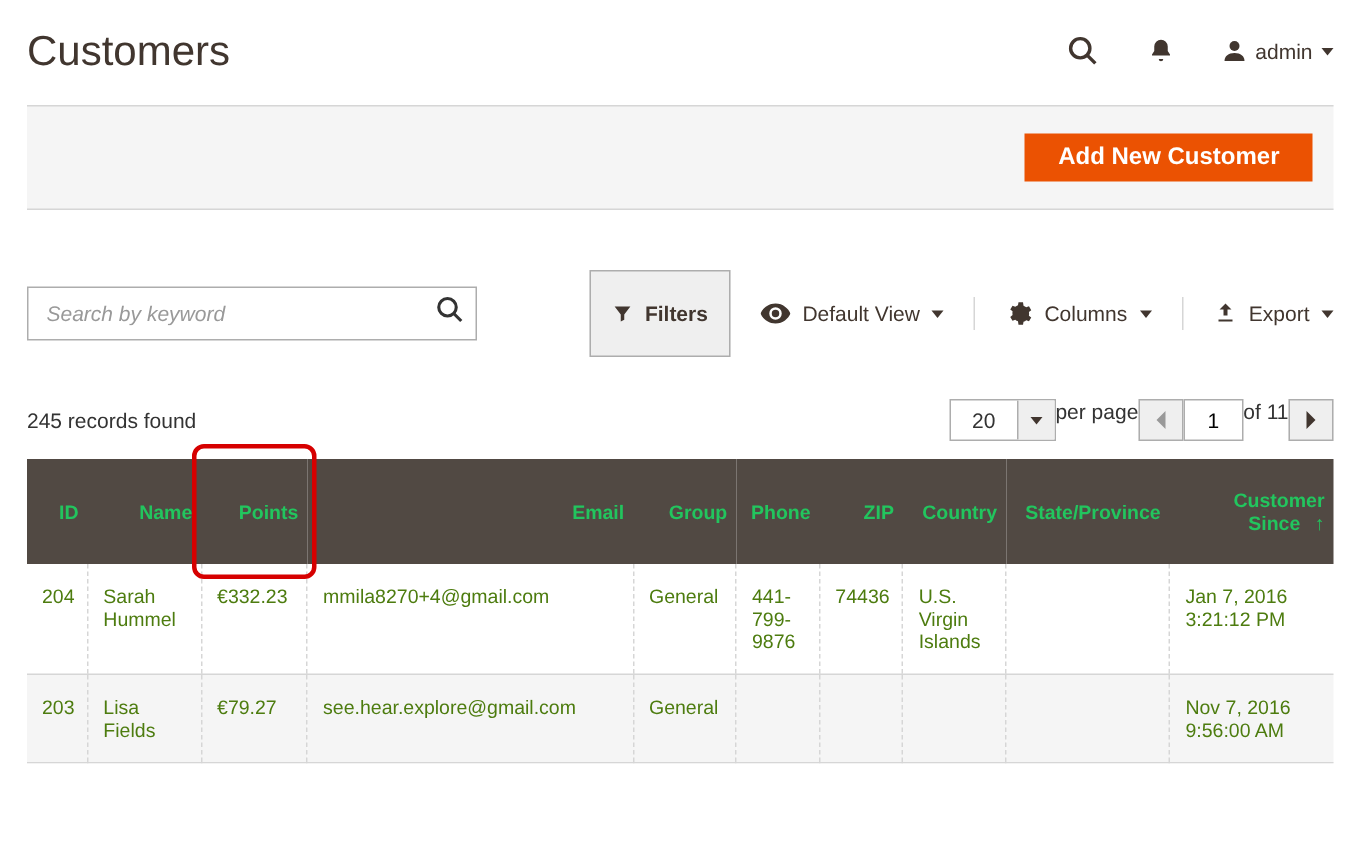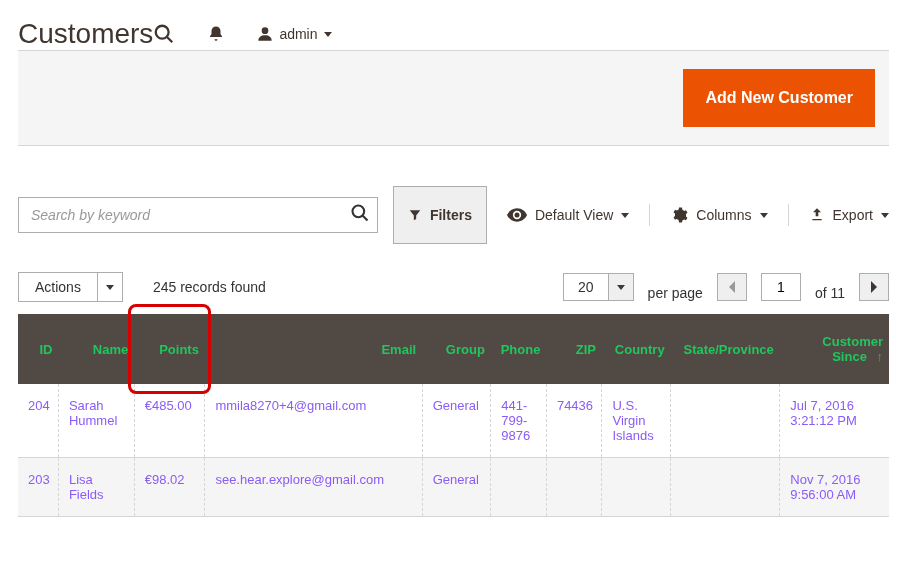--- a/index.html
+++ b/index.html
@@ -1,53 +1,53 @@
 <!DOCTYPE html>
 <html><head>
 <meta charset="utf-8">
 <style>
   *{box-sizing:border-box;margin:0;padding:0;font-family:Arial,Helvetica,sans-serif}
   body{background:#fff;color:#333;padding:18px 18px 0 18px;width:907px}
-  .top-bar{display:flex;align-items:center;justify-content:flex-start;}
+  .top-bar{display:flex;align-items:center;justify-content:space-between;margin-bottom:20px}
   .page-title{font-size:28px;font-weight:400;color:#41362f}
   .top-right{display:flex;align-items:center;gap:32px}
   .icon-btn{display:inline-flex;align-items:center;justify-content:center;cursor:pointer}
   .user-chip{display:inline-flex;align-items:center;gap:6px;font-size:14px;color:#41362f;cursor:pointer}
   .user-chip svg{width:16px;height:18px}
   .strip{background:#f5f5f5;border-top:1px solid #d6d6d6;border-bottom:1px solid #d6d6d6;display:flex;justify-content:flex-end;padding:18px 14px;margin-bottom:40px}
-  .btn-primary{background:#eb5202;color:#fff;font-weight:700;font-size:16px;border:none;padding:20px 22px;cursor:pointer}
+  .btn-primary{background:#eb5202;color:#fff;font-weight:700;font-size:16px;border:none;padding:7px 22px;cursor:pointer}
   .toolbar{display:flex;align-items:center;justify-content:space-between;margin-bottom:28px}
-  .search-wrap{position:relative;width:360px}
+  .search-wrap{position:relative;width:300px}
   .search-input{width:100%;height:36px;border:1px solid #adadad;padding:0 40px 0 12px;font-size:14px;font-style:italic;color:#999}
   .search-input::placeholder{color:#999}
   .search-wrap .mag{position:absolute;right:8px;top:50%;transform:translateY(-50%)}
   .tool-group{display:flex;align-items:center;gap:20px}
   .filter-btn{display:inline-flex;align-items:center;gap:8px;background:#efefef;border:1px solid #adadad;padding:20px 14px;font-size:14px;font-weight:700;color:#41362f;cursor:pointer}
   .plain-ctl{display:inline-flex;align-items:center;gap:8px;font-size:14px;color:#41362f;cursor:pointer}
   .caret-down{width:0;height:0;border-left:4px solid transparent;border-right:4px solid transparent;border-top:5px solid #41362f}
   .divider{width:1px;height:22px;background:#d6d6d6}
   .row2{display:flex;align-items:center;justify-content:space-between;margin-bottom:12px}
   .actions-wrap{display:flex;align-items:center;gap:30px}
   .actions-select{display:inline-flex;border:1px solid #adadad}
   .actions-select .label{padding:6px 16px;font-size:14px}
   .actions-select .dd{border-left:1px solid #adadad;padding:6px 8px;display:inline-flex;align-items:center;cursor:pointer}
   .records{font-size:14px;color:#333}
-  .pager{display:flex;align-items:flex-end;gap:14px;font-size:14px}
+  .pager{display:flex;align-items:flex-start;gap:0;font-size:14px}
   .perpage{display:inline-flex;border:1px solid #adadad}
   .perpage .val{padding:5px 14px}
   .perpage .dd{border-left:1px solid #adadad;padding:5px 8px;background:#efefef;display:inline-flex;align-items:center;cursor:pointer}
   .pg-btn{width:30px;height:28px;background:#efefef;border:1px solid #adadad;display:inline-flex;align-items:center;justify-content:center;cursor:pointer}
   .pg-input{width:40px;height:28px;text-align:center;border:1px solid #adadad;font-size:14px}
   table{width:100%;border-collapse:collapse;font-size:13px;table-layout:fixed}
   thead th{background:#514943;color:#22c55e;text-align:right;padding:20px 6px;font-weight:700;vertical-align:middle}
   thead th.sorted{position:relative}
   thead th.sorted .sort-arr{margin-left:6px}
   tbody tr:nth-child(odd){background:#fff}
   tbody tr:nth-child(even){background:#f5f5f5}
-  tbody td{padding:14px 10px;vertical-align:top;border-left:1px dashed #d6d6d6;color:#8b5cf6}
+  tbody td{padding:14px 10px;vertical-align:top;border-left:1px dashed #d6d6d6;color:#4d7c0f}
   tbody td:first-child{border-left:none}
   tbody tr{border-bottom:1px solid #d6d6d6}
   .highlight-box{position:absolute;border:3px solid #d60000;border-radius:8px;pointer-events:none}
   .tbl-wrap{position:relative}
   .col-id{width:40px}
   .col-name{width:75px}
   .col-points{width:70px}
   .col-email{width:215px}
   .col-group{width:68px}
   .col-phone{width:55px}
@@ -130,26 +130,20 @@
           <path d="M5 20h14v-2H5v2zM12 2l-6 6h4v6h4V8h4l-6-6z"></path>
         </svg>
       <span>Export</span>
       <span class="caret-down"></span>
     </span>
   </div>
 </div>
 
 <div class="row2">
   <div class="actions-wrap">
-    <div class="actions-select">
-      <span class="label">Actions</span>
-      <span class="dd">
-          <span class="caret-down"></span>
-        </span>
-    </div>
     <span class="records">245 records found</span>
   </div>
 
   <div class="pager">
     <div class="perpage">
       <span class="val">20</span>
       <span class="dd">
           <span class="caret-down"></span>
         </span>
     </div>
@@ -198,33 +192,33 @@
         <th class="sorted">
           <span>Customer Since</span>
           <span class="sort-arr">↑</span>
         </th>
       </tr>
     </thead>
     <tbody id="tbody">
         <tr>
           <td>204</td>
           <td>Sarah Hummel</td>
-          <td>€485.00</td>
+          <td>€332.23</td>
           <td>mmila8270+4@gmail.com</td>
           <td>General</td>
           <td>441-799-9876</td>
           <td>74436</td>
           <td>U.S. Virgin Islands</td>
           <td></td>
-          <td>Jul 7, 2016 3:21:12 PM</td>
+          <td>Jan 7, 2016 3:21:12 PM</td>
         </tr>
         <tr>
           <td>203</td>
           <td>Lisa Fields</td>
-          <td>€98.02</td>
+          <td>€79.27</td>
           <td>see.hear.explore@gmail.com</td>
           <td>General</td>
           <td></td>
           <td></td>
           <td></td>
           <td></td>
           <td>Nov 7, 2016 9:56:00 AM</td>
         </tr>
       </tbody>
   </table>

